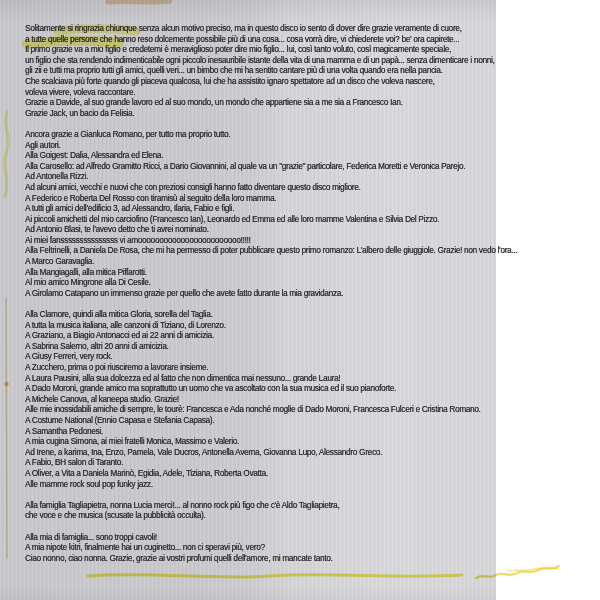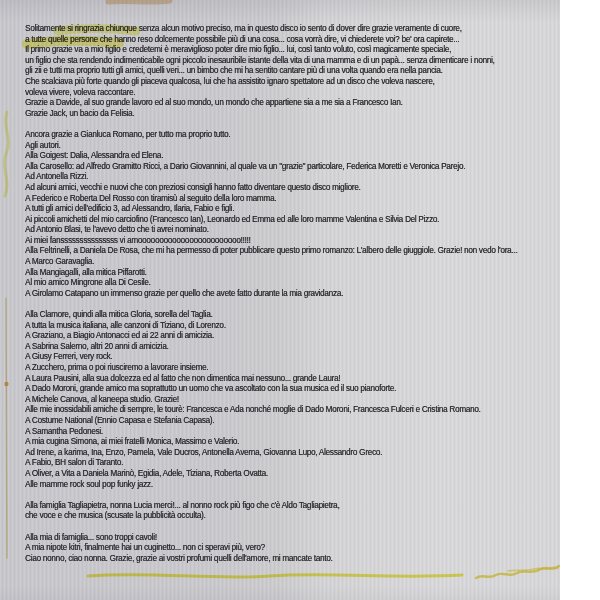--- a/index.html
+++ b/index.html
@@ -3,21 +3,21 @@
 <meta charset="utf-8">
 <style>
   html, body {
     margin: 0; padding: 0;
     width: 600px; height: 600px;
     overflow: hidden;
     font-family: "Liberation Sans", sans-serif;
   }
   .page {
     position: relative;
-    width: 560px; height: 600px;
+    width: 496px; height: 600px;
     background:
       repeating-linear-gradient(90deg,
         rgba(255,255,255,0.09) 0px, rgba(255,255,255,0.09) 1px,
         rgba(60,60,75,0.045) 2px, rgba(60,60,75,0.045) 3px,
         rgba(255,255,255,0.0) 3px, rgba(255,255,255,0.0) 4px),
       linear-gradient(90deg,
         #c7c7cc 0%, #c9c9cd 38%, #cccccf 50%,
         #d4d4d7 58%, #d8d8da 78%, #d7d7d9 100%);
   }
   .top-shade {

